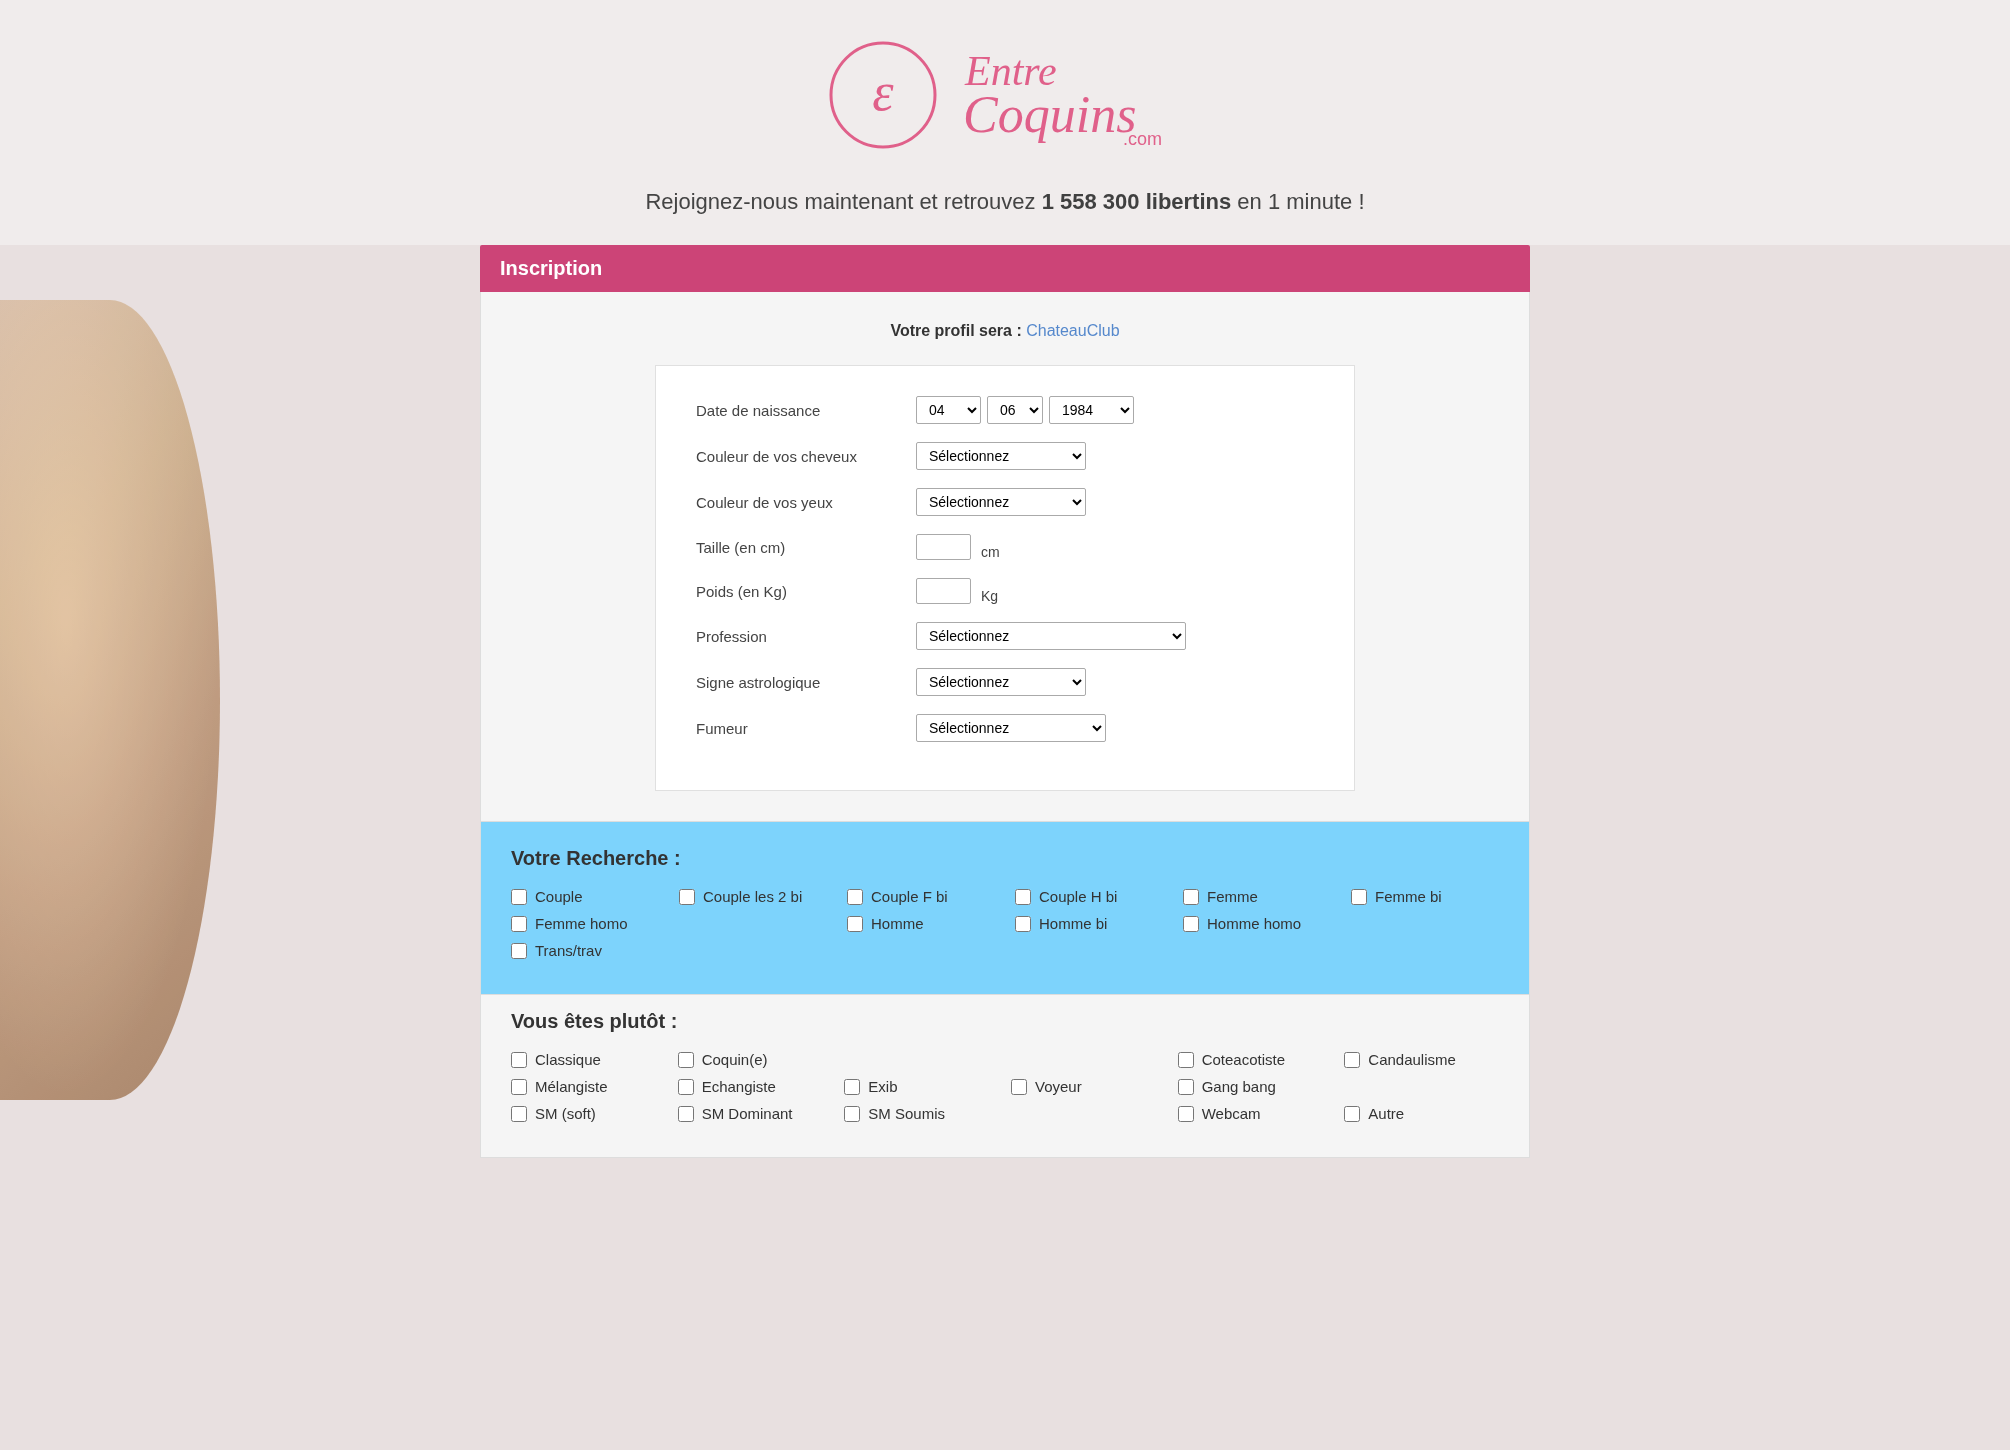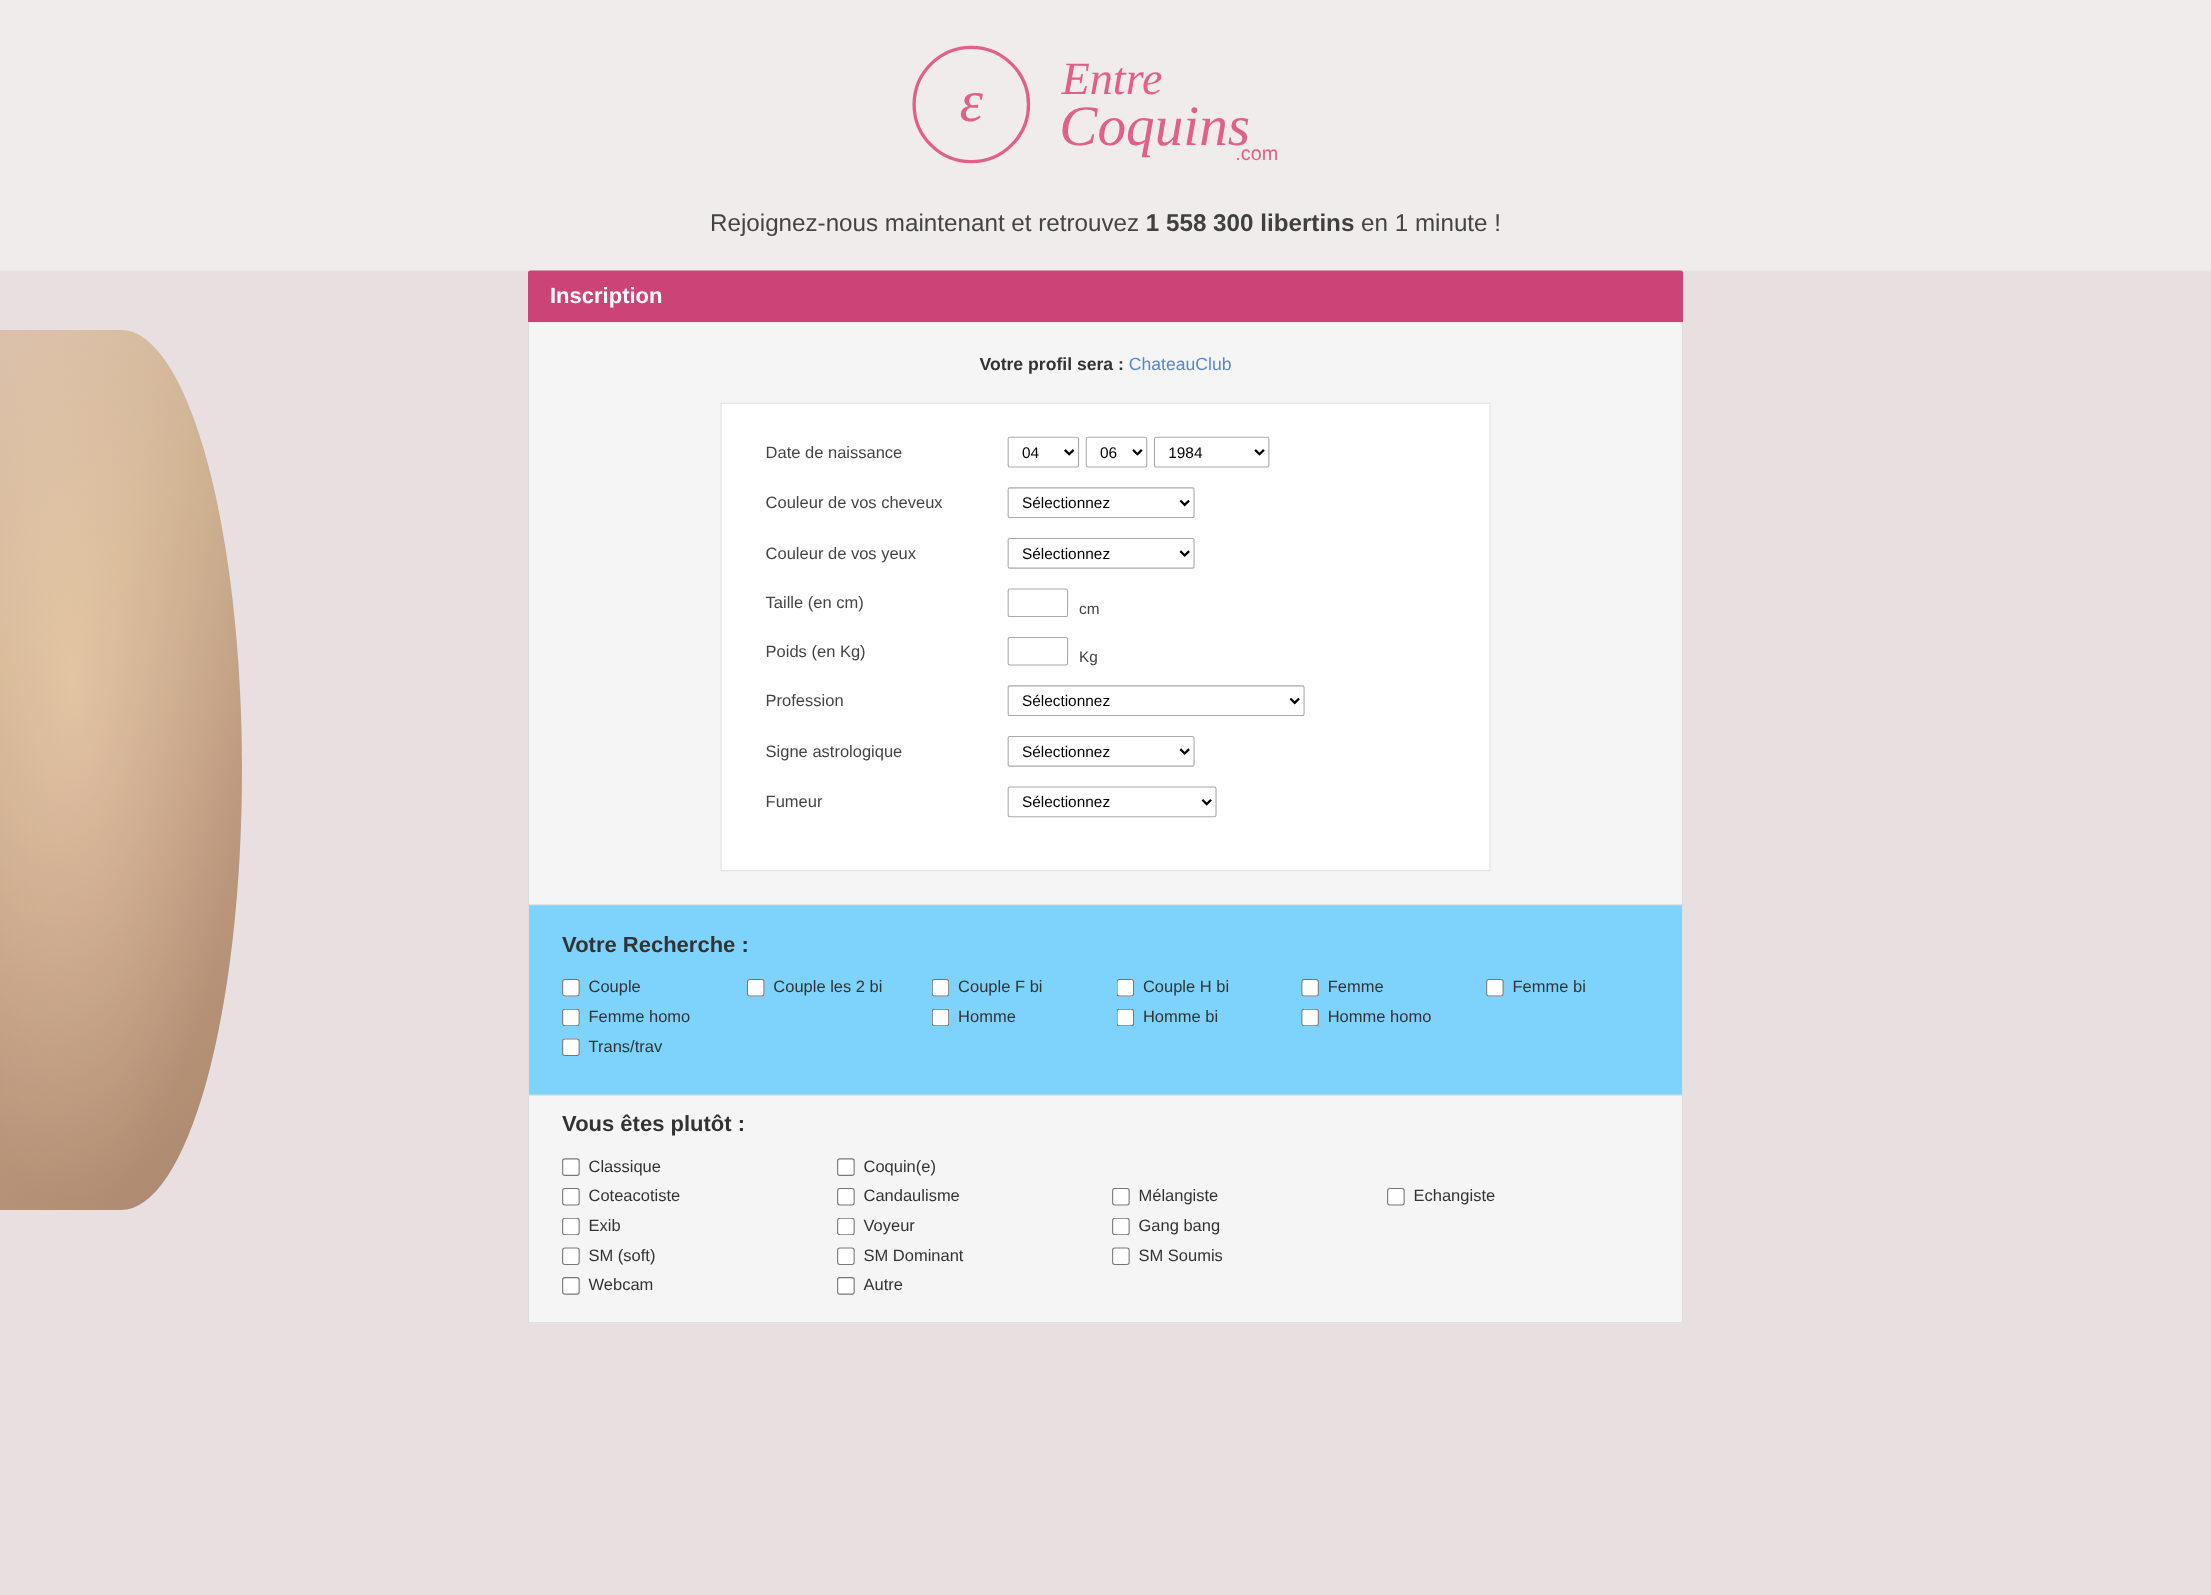--- a/index.html
+++ b/index.html
@@ -139,21 +139,21 @@
       border: 1px solid #aaa;
       background: white;
       padding: 4px 8px;
       font-size: 14px;
       cursor: pointer;
       border-radius: 2px;
     }
 
     .date-select-day { width: 65px; }
     .date-select-month { width: 56px; }
-    .date-select-year { width: 105px; }
+    .date-select-year { width: 85px; }
 
     .select-medium { width: 170px; }
     .select-large { width: 270px; }
     .select-fumeur { width: 190px; }
 
     input[type="text"], input[type="number"] {
       border: 1px solid #aaa;
       padding: 4px 6px;
       font-size: 14px;
       border-radius: 2px;
@@ -207,21 +207,21 @@
     
     .vous-section {
       background: #f5f5f5;
       border: 1px solid #ddd;
       border-top: none;
       padding: 15px 30px 25px;
     }
 
     .checkbox-grid-vous {
       display: grid;
-      grid-template-columns: repeat(4, 1fr);
+      grid-template-columns: repeat(6, 1fr);
       gap: 10px 12px;
     }
 
   </style>
 </head>
 <body>
 
 <div class="page-wrap">
 
   <div class="bg-left"></div>

